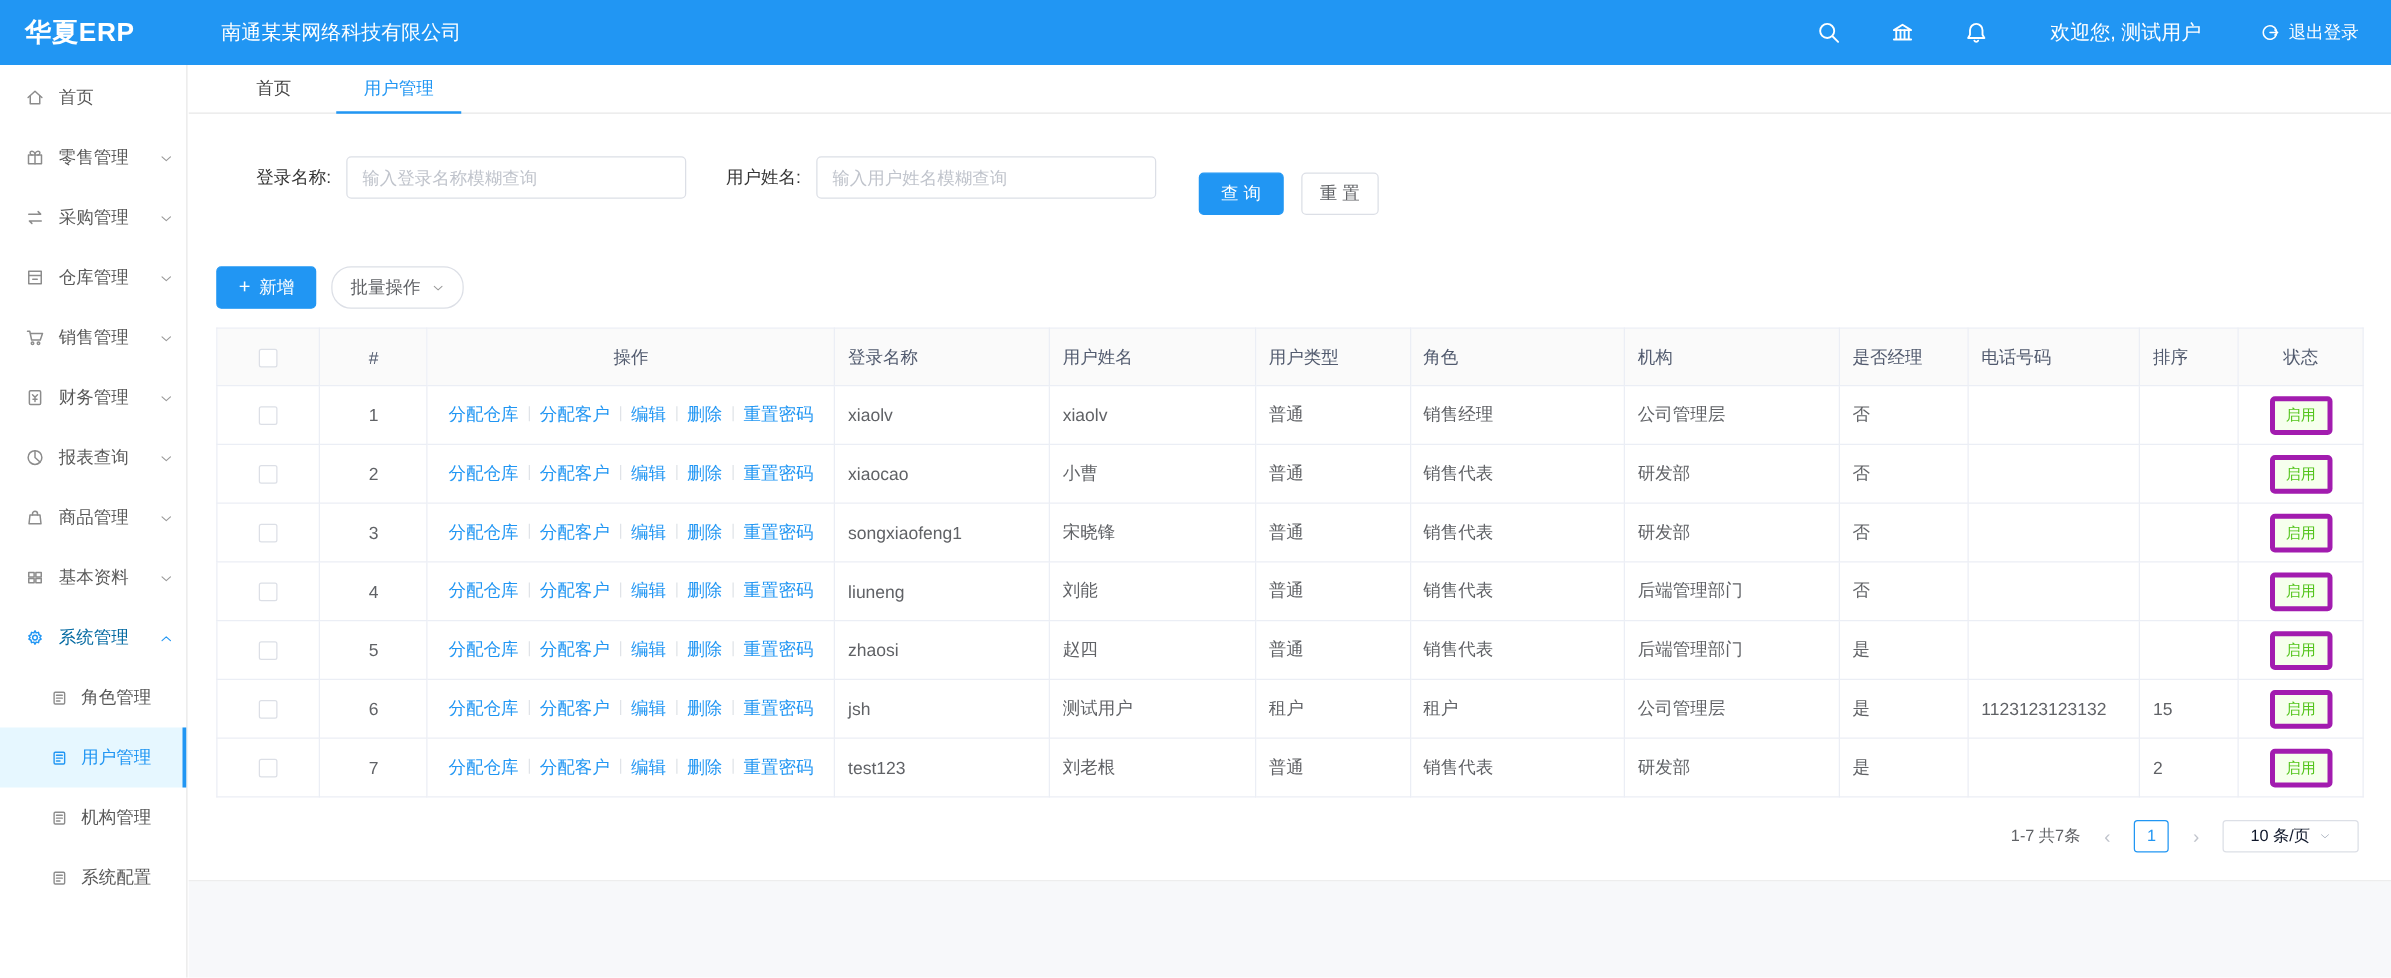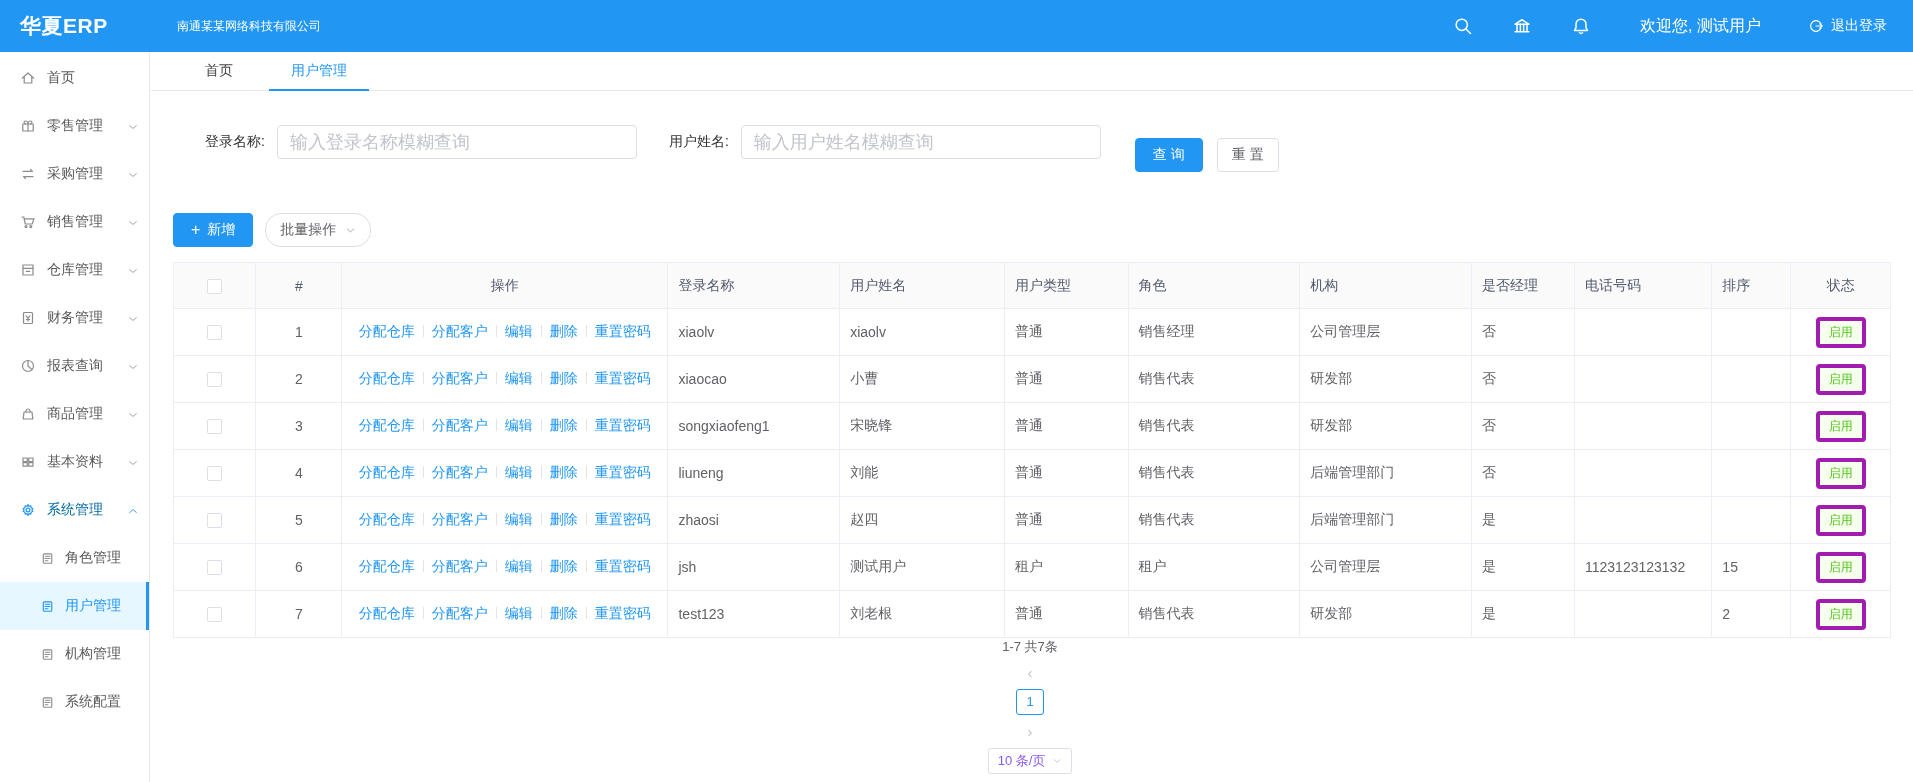--- a/index.html
+++ b/index.html
@@ -2,21 +2,21 @@
 <html><head>
 <meta charset="utf-8">
 <style>
   * { margin:0; padding:0; box-sizing:border-box; }
   html,body { width:1913px; height:782px; overflow:hidden; background:#fff;
     font-family:"Liberation Sans","DejaVu Sans",sans-serif; }
 
   
   .topbar { height:52px; background:#2196f3; display:flex; align-items:center; color:#fff;gap:11px; }
   .logo { width:150px; padding-left:20px; font-size:21px; font-weight:bold; letter-spacing:.5px; white-space:nowrap; }
-  .company { font-size:12px; margin-left:16px; }
+  .company { font-size:16px; margin-left:16px; }
   .topbar .spacer { flex:1; }
   .hicon { width:20px; height:20px; margin-right:28px; color:#fff; cursor:pointer; }
   .hicon svg, .icon svg { width:100%; height:100%; display:block; }
   .welcome { font-size:16px; margin:0 36px 0 10px; }
   .logout { display:flex; align-items:center; gap:7px; font-size:14px; margin-right:26px; cursor:pointer; }
   .logout .icon { width:16px; height:16px; }
 
   
   .sidebar { position:absolute; left:0; top:52px; bottom:0; width:150px; background:#fff;
     border-right:1px solid #e8e8e8; padding-top:2px; }
@@ -35,22 +35,22 @@
   
   .content { position:absolute; left:151px; top:52px; right:0; bottom:0; display:flex; flex-direction:column; background:#fff; }
   .tabbar { height:39px; border-bottom:1px solid #e8e8e8; display:flex; padding-left:32px; flex:none; }
   .tab { padding:0 22px; line-height:37px; font-size:14px; color:#444; position:relative; cursor:pointer; margin-right:14px; }
   .tab.active { color:#2196f3; }
   .tab.active::after { content:""; position:absolute; left:0; right:0; bottom:-1px; height:2px; background:#2196f3; }
 
   .panel { padding:21px 22px 0 22px; flex:none; }
   .filter-row { display:flex; align-items:center; font-size:14px; color:#333; }
   .filter-row label { margin-right:12px; white-space:nowrap;margin-left:32px; }
-  .filter-row input { width:360px; height:34px; border:1px solid #dcdfe6; border-radius:4px;
-    padding:0 12px; font-size:18px; color:#0f172a; outline:none; font-family:inherit; }
+  .filter-row input { width:272px; height:34px; border:1px solid #dcdfe6; border-radius:4px;
+    padding:0 12px; font-size:14px; color:#0f172a; outline:none; font-family:inherit; }
   .filter-row input::placeholder { color:#c0c4cc; }
   .lbl2 { margin-left:46px; }
   .btn { height:34px; border-radius:4px; font-size:14px; cursor:pointer; font-family:inherit;margin-top:26px; }
   .btn-primary { background:#2196f3; color:#fff; border:1px solid #2196f3; }
   .btn-plain { background:#fff; color:#606266; border:1px solid #dcdfe6; }
   .btn-search { width:68px; margin-left:34px; }
   .btn-reset { width:62px; margin-left:14px; }
 
   .toolbar { margin-top:15px; display:flex; gap:12px; }
   .btn-add { padding:0 17px; display:flex; align-items:center; gap:7px; }
@@ -64,27 +64,27 @@
     overflow:hidden; white-space:nowrap; }
   th { background:#fafafa; color:#515a6e; font-weight:normal; height:46px; }
   .c { text-align:center; }
   .cb { display:inline-block; width:15px; height:15px; border:1px solid #dcdfe6; border-radius:2px; background:#fff; vertical-align:middle; cursor:pointer; }
   .lnk { color:#2196f3; cursor:pointer; text-decoration:none; }
   .sep { display:inline-block; width:1px; height:12px; background:#e0e3e8; margin:0 8px; vertical-align:-1px; }
   .badge { display:inline-block; padding:3px 9px; font-size:12px; color:#52c41a;
     background:#f6ffed; border:4px solid #a21caf; border-radius:4px; cursor:pointer; }
 
   
-  .pagination { display:flex; justify-content:flex-end; align-items:center; 
-    padding-right:4px; color:#606266; font-size:13px; gap:9px;flex-direction:column; }
+  .pagination { display:flex; justify-content:flex-end; align-items:center; margin-top:18px;
+    padding-right:4px; color:#606266; font-size:13px; gap:19px; }
   .pg-arrow { color:#c0c4cc; font-size:15px; cursor:pointer; line-height:1; }
   .pg-page { min-width:28px; height:26px; line-height:24px; text-align:center;
     border:1px solid #2196f3; color:#2196f3; border-radius:3px; background:#fff; cursor:pointer; }
-  .pg-size { height:26px; border:1px solid #dcdfe6; border-radius:3px; padding:0 9px;
-    display:flex; align-items:center; gap:7px; color:#8b5cf6; cursor:pointer; }
+  .pg-size { height:26px; border:1px solid #dcdfe6; border-radius:3px; padding:0 21px;
+    display:flex; align-items:center; gap:7px; color:#0f172a; cursor:pointer; }
   .pg-size .icon { width:10px; height:10px; color:#b0b7c3; }
 
   .bottom-filler { flex:1; margin-top:22px; background:#f7f8fa; border-top:1px solid #ededed; }
 </style>
 </head>
 <body>
 
 <header class="topbar">
   <div class="logo">华夏ERP</div>
   <div class="company">南通某某网络科技有限公司</div>
@@ -152,38 +152,38 @@
         </svg>
       </span>
     <span>采购管理</span>
     <span class="chev"><svg viewBox="0 0 16 16" fill="none" stroke="currentColor" stroke-width="1.2" stroke-linecap="round" stroke-linejoin="round">
           <path d="M3.5 6l4.5 4 4.5-4"></path>
         </svg></span>
   </div>
     <div class="side-item">
     <span class="icon">
         <svg viewBox="0 0 16 16" fill="none" stroke="currentColor" stroke-width="1.2" stroke-linecap="round" stroke-linejoin="round">
+          <rect x="3" y="3" width="10" height="10"></rect>
+          <path d="M3 6.3h10M6.2 9.3h3.6"></path>
+        </svg>
+      </span>
+    <span>仓库管理</span>
+    <span class="chev"><svg viewBox="0 0 16 16" fill="none" stroke="currentColor" stroke-width="1.2" stroke-linecap="round" stroke-linejoin="round">
+          <path d="M3.5 6l4.5 4 4.5-4"></path>
+        </svg></span>
+  </div>
+    <div class="side-item">
+    <span class="icon">
+        <svg viewBox="0 0 16 16" fill="none" stroke="currentColor" stroke-width="1.2" stroke-linecap="round" stroke-linejoin="round">
           <path d="M2 3h1.8l1.5 7h6.9L14 4.8H4.4"></path>
           <circle cx="6" cy="12.6" r="1"></circle>
           <circle cx="10.8" cy="12.6" r="1"></circle>
         </svg>
       </span>
     <span>销售管理</span>
-    <span class="chev"><svg viewBox="0 0 16 16" fill="none" stroke="currentColor" stroke-width="1.2" stroke-linecap="round" stroke-linejoin="round">
-          <path d="M3.5 6l4.5 4 4.5-4"></path>
-        </svg></span>
-  </div>
-    <div class="side-item">
-    <span class="icon">
-        <svg viewBox="0 0 16 16" fill="none" stroke="currentColor" stroke-width="1.2" stroke-linecap="round" stroke-linejoin="round">
-          <rect x="3" y="3" width="10" height="10"></rect>
-          <path d="M3 6.3h10M6.2 9.3h3.6"></path>
-        </svg>
-      </span>
-    <span>仓库管理</span>
     <span class="chev"><svg viewBox="0 0 16 16" fill="none" stroke="currentColor" stroke-width="1.2" stroke-linecap="round" stroke-linejoin="round">
           <path d="M3.5 6l4.5 4 4.5-4"></path>
         </svg></span>
   </div>
     <div class="side-item">
     <span class="icon">
         <svg viewBox="0 0 16 16" fill="none" stroke="currentColor" stroke-width="1.2" stroke-linecap="round" stroke-linejoin="round">
           <rect x="3.5" y="2.5" width="9" height="11" rx="1"></rect>
           <path d="M6 5.8l2 2 2-2M8 7.8v3.4M6.4 9.4h3.2"></path>
         </svg>

